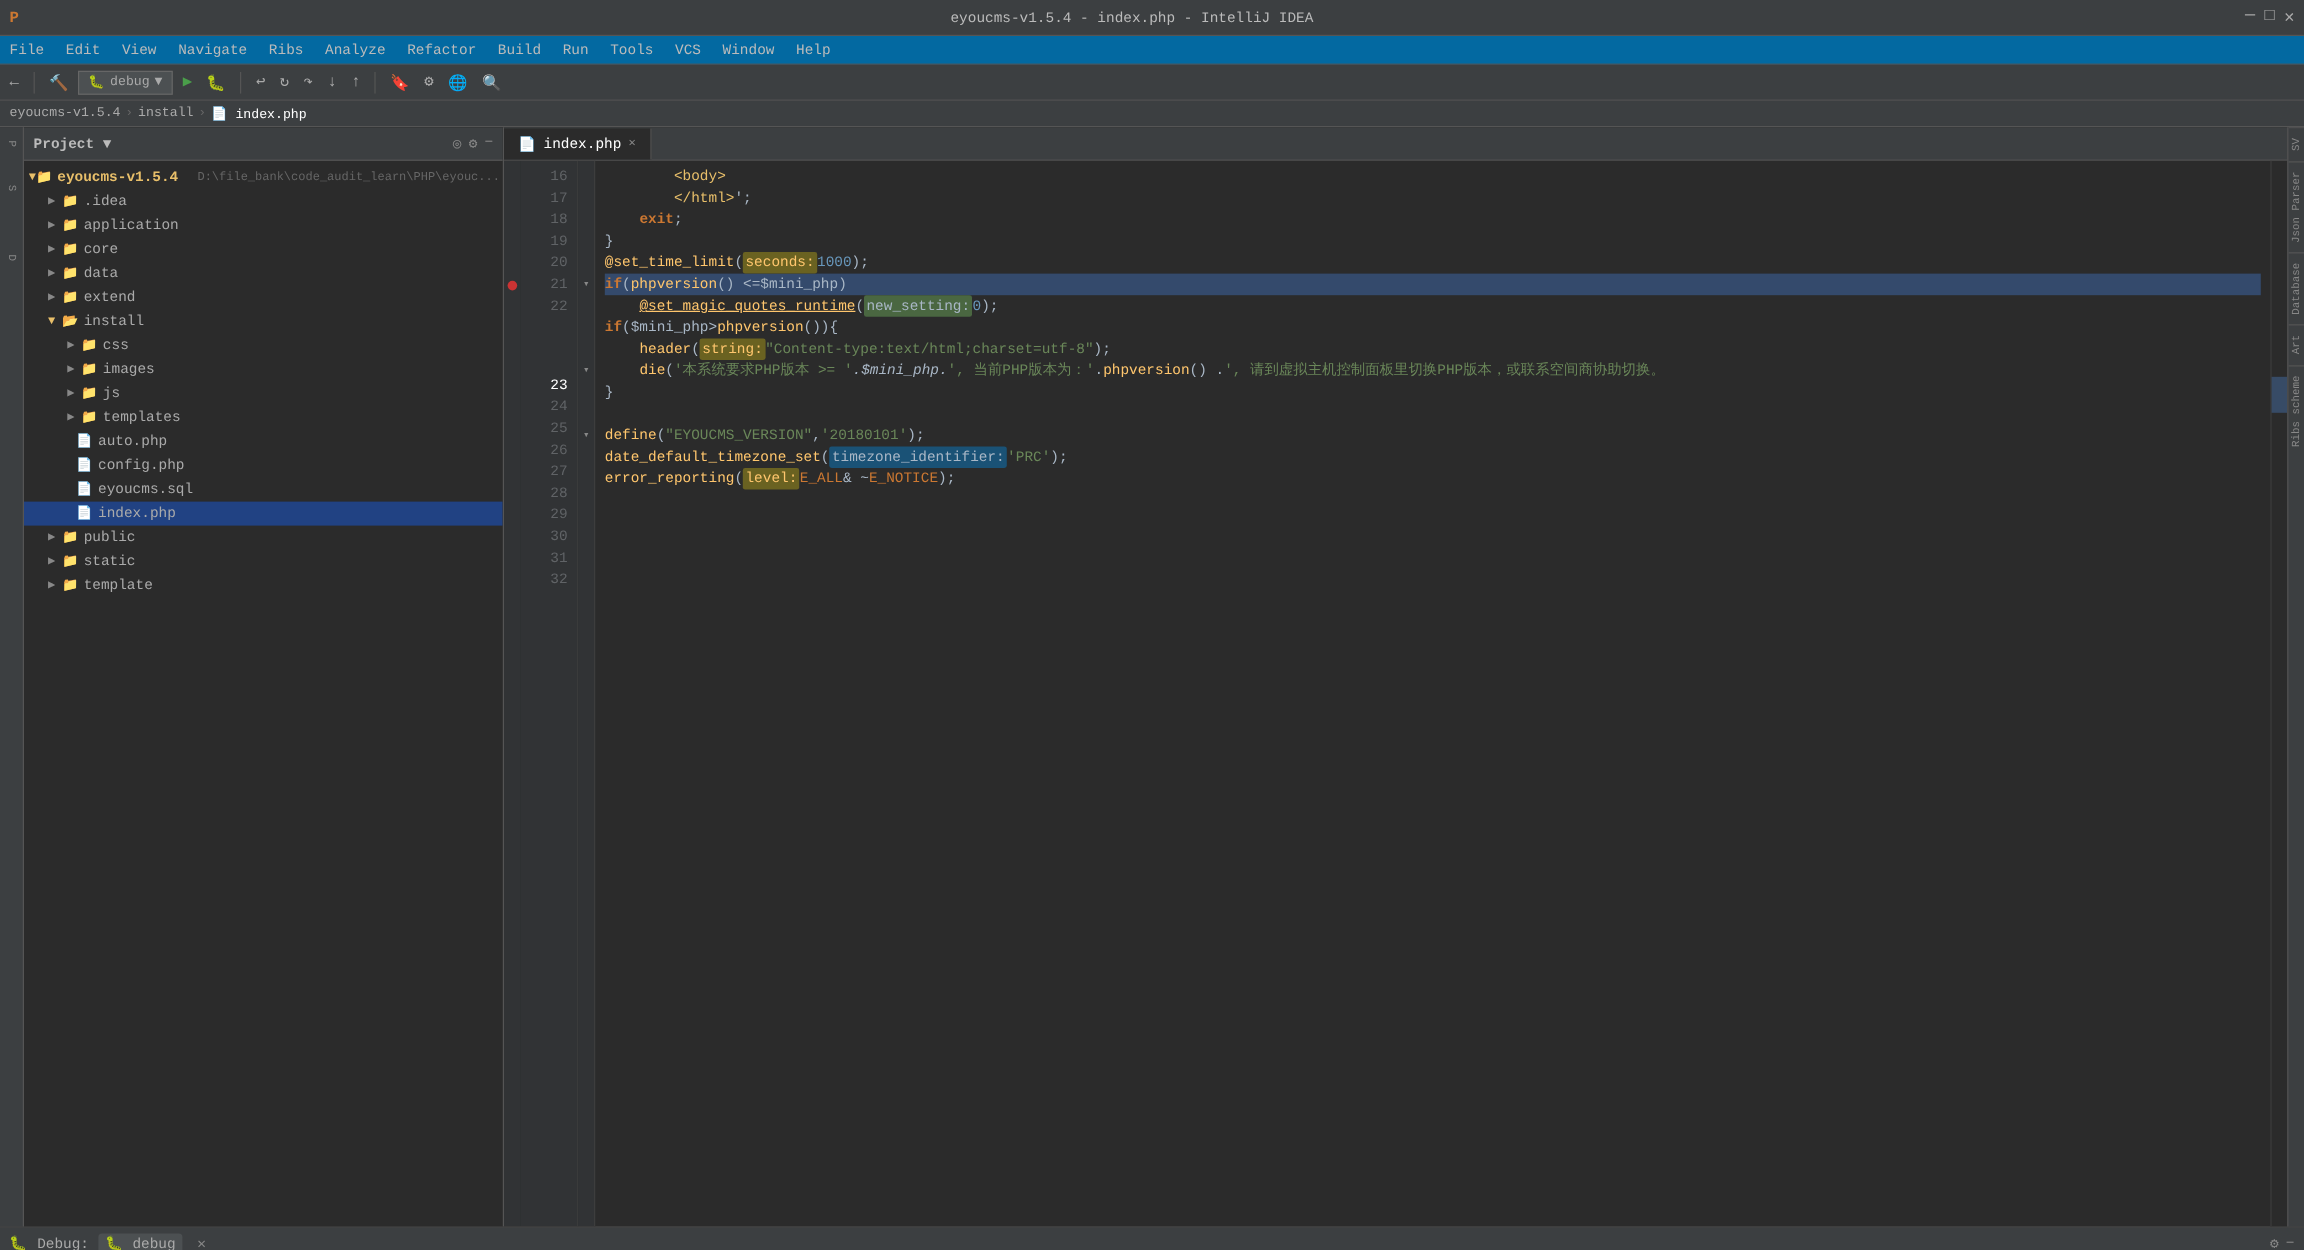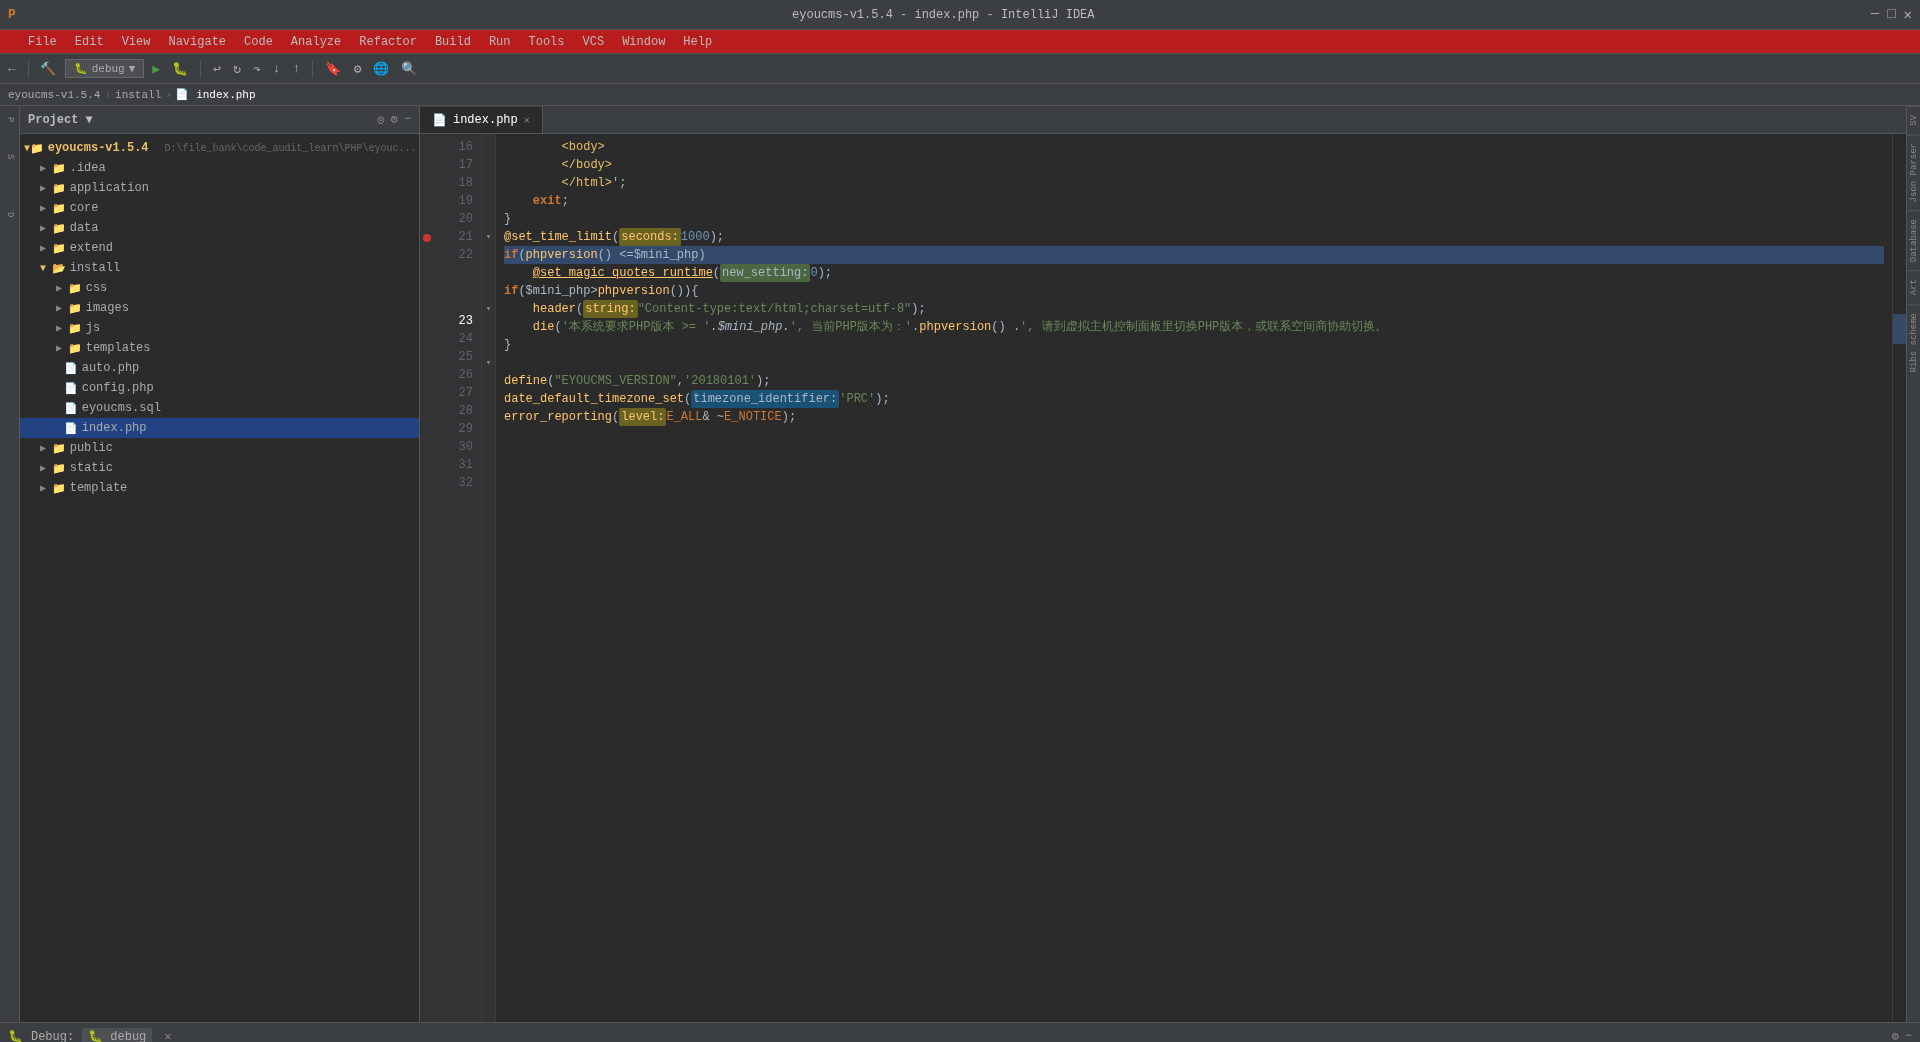--- a/index.html
+++ b/index.html
@@ -15,25 +15,25 @@
       padding: 0 8px;
       border-bottom: 1px solid #555;
     }
     #title-bar .title-left { display: flex; align-items: center; gap: 8px; }
     #title-bar .title-center { color: #bbb; font-size: 12px; }
     #title-bar .title-right { display: flex; gap: 8px; }
     #title-bar .win-btn { color: #aaa; cursor: pointer; font-size: 14px; }
 
     
     #menu-bar {
-      background: #b91c1c;
+      background: #0369a1;
       height: 24px;
       display: flex;
       align-items: center;
-      padding: 0 20px;
+      padding: 0 0;
       gap: 2px;
       border-bottom: 1px solid #555;
     }
     #menu-bar span { padding: 2px 8px; color: #bbb; cursor: pointer; font-size: 12px; }
 
     
     #toolbar {
       background: #3c3f41;
       height: 30px;
       display: flex;
@@ -262,21 +262,21 @@
     <span class="win-btn">□</span>
     <span class="win-btn">✕</span>
   </div>
 </div>
 
 <div id="menu-bar">
   <span>File</span>
   <span>Edit</span>
   <span>View</span>
   <span>Navigate</span>
-  <span>Code</span>
+  <span>Ribs</span>
   <span>Analyze</span>
   <span>Refactor</span>
   <span>Build</span>
   <span>Run</span>
   <span>Tools</span>
   <span>VCS</span>
   <span>Window</span>
   <span>Help</span>
 </div>
 
@@ -507,24 +507,20 @@
       </div>
 
       <div id="code-content" style="flex:1; padding:4px 8px; overflow:auto; line-height:18px; font-size:12px; color:#a9b7c6;text-align:center;">
 
         <div class="code-line">
           <span style="color:#a9b7c6;">&nbsp;&nbsp;&nbsp;&nbsp;&nbsp;&nbsp;&nbsp;&nbsp;</span>
             <span class="tag">&lt;body&gt;</span>
         </div>
 
 
-        <div class="code-line">
-          <span style="color:#a9b7c6;">&nbsp;&nbsp;&nbsp;&nbsp;&nbsp;&nbsp;&nbsp;&nbsp;</span>
-            <span class="tag">&lt;/body&gt;</span>
-        </div>
 
         <div class="code-line">
           <span style="color:#a9b7c6;">&nbsp;&nbsp;&nbsp;&nbsp;&nbsp;&nbsp;&nbsp;&nbsp;</span>
             <span class="tag">&lt;/html&gt;</span>
             <span style="color:#a9b7c6;">';</span>
         </div>
 
         <div class="code-line">
           <span style="color:#a9b7c6;">&nbsp;&nbsp;&nbsp;&nbsp;</span>
             <span class="kw">exit</span>

